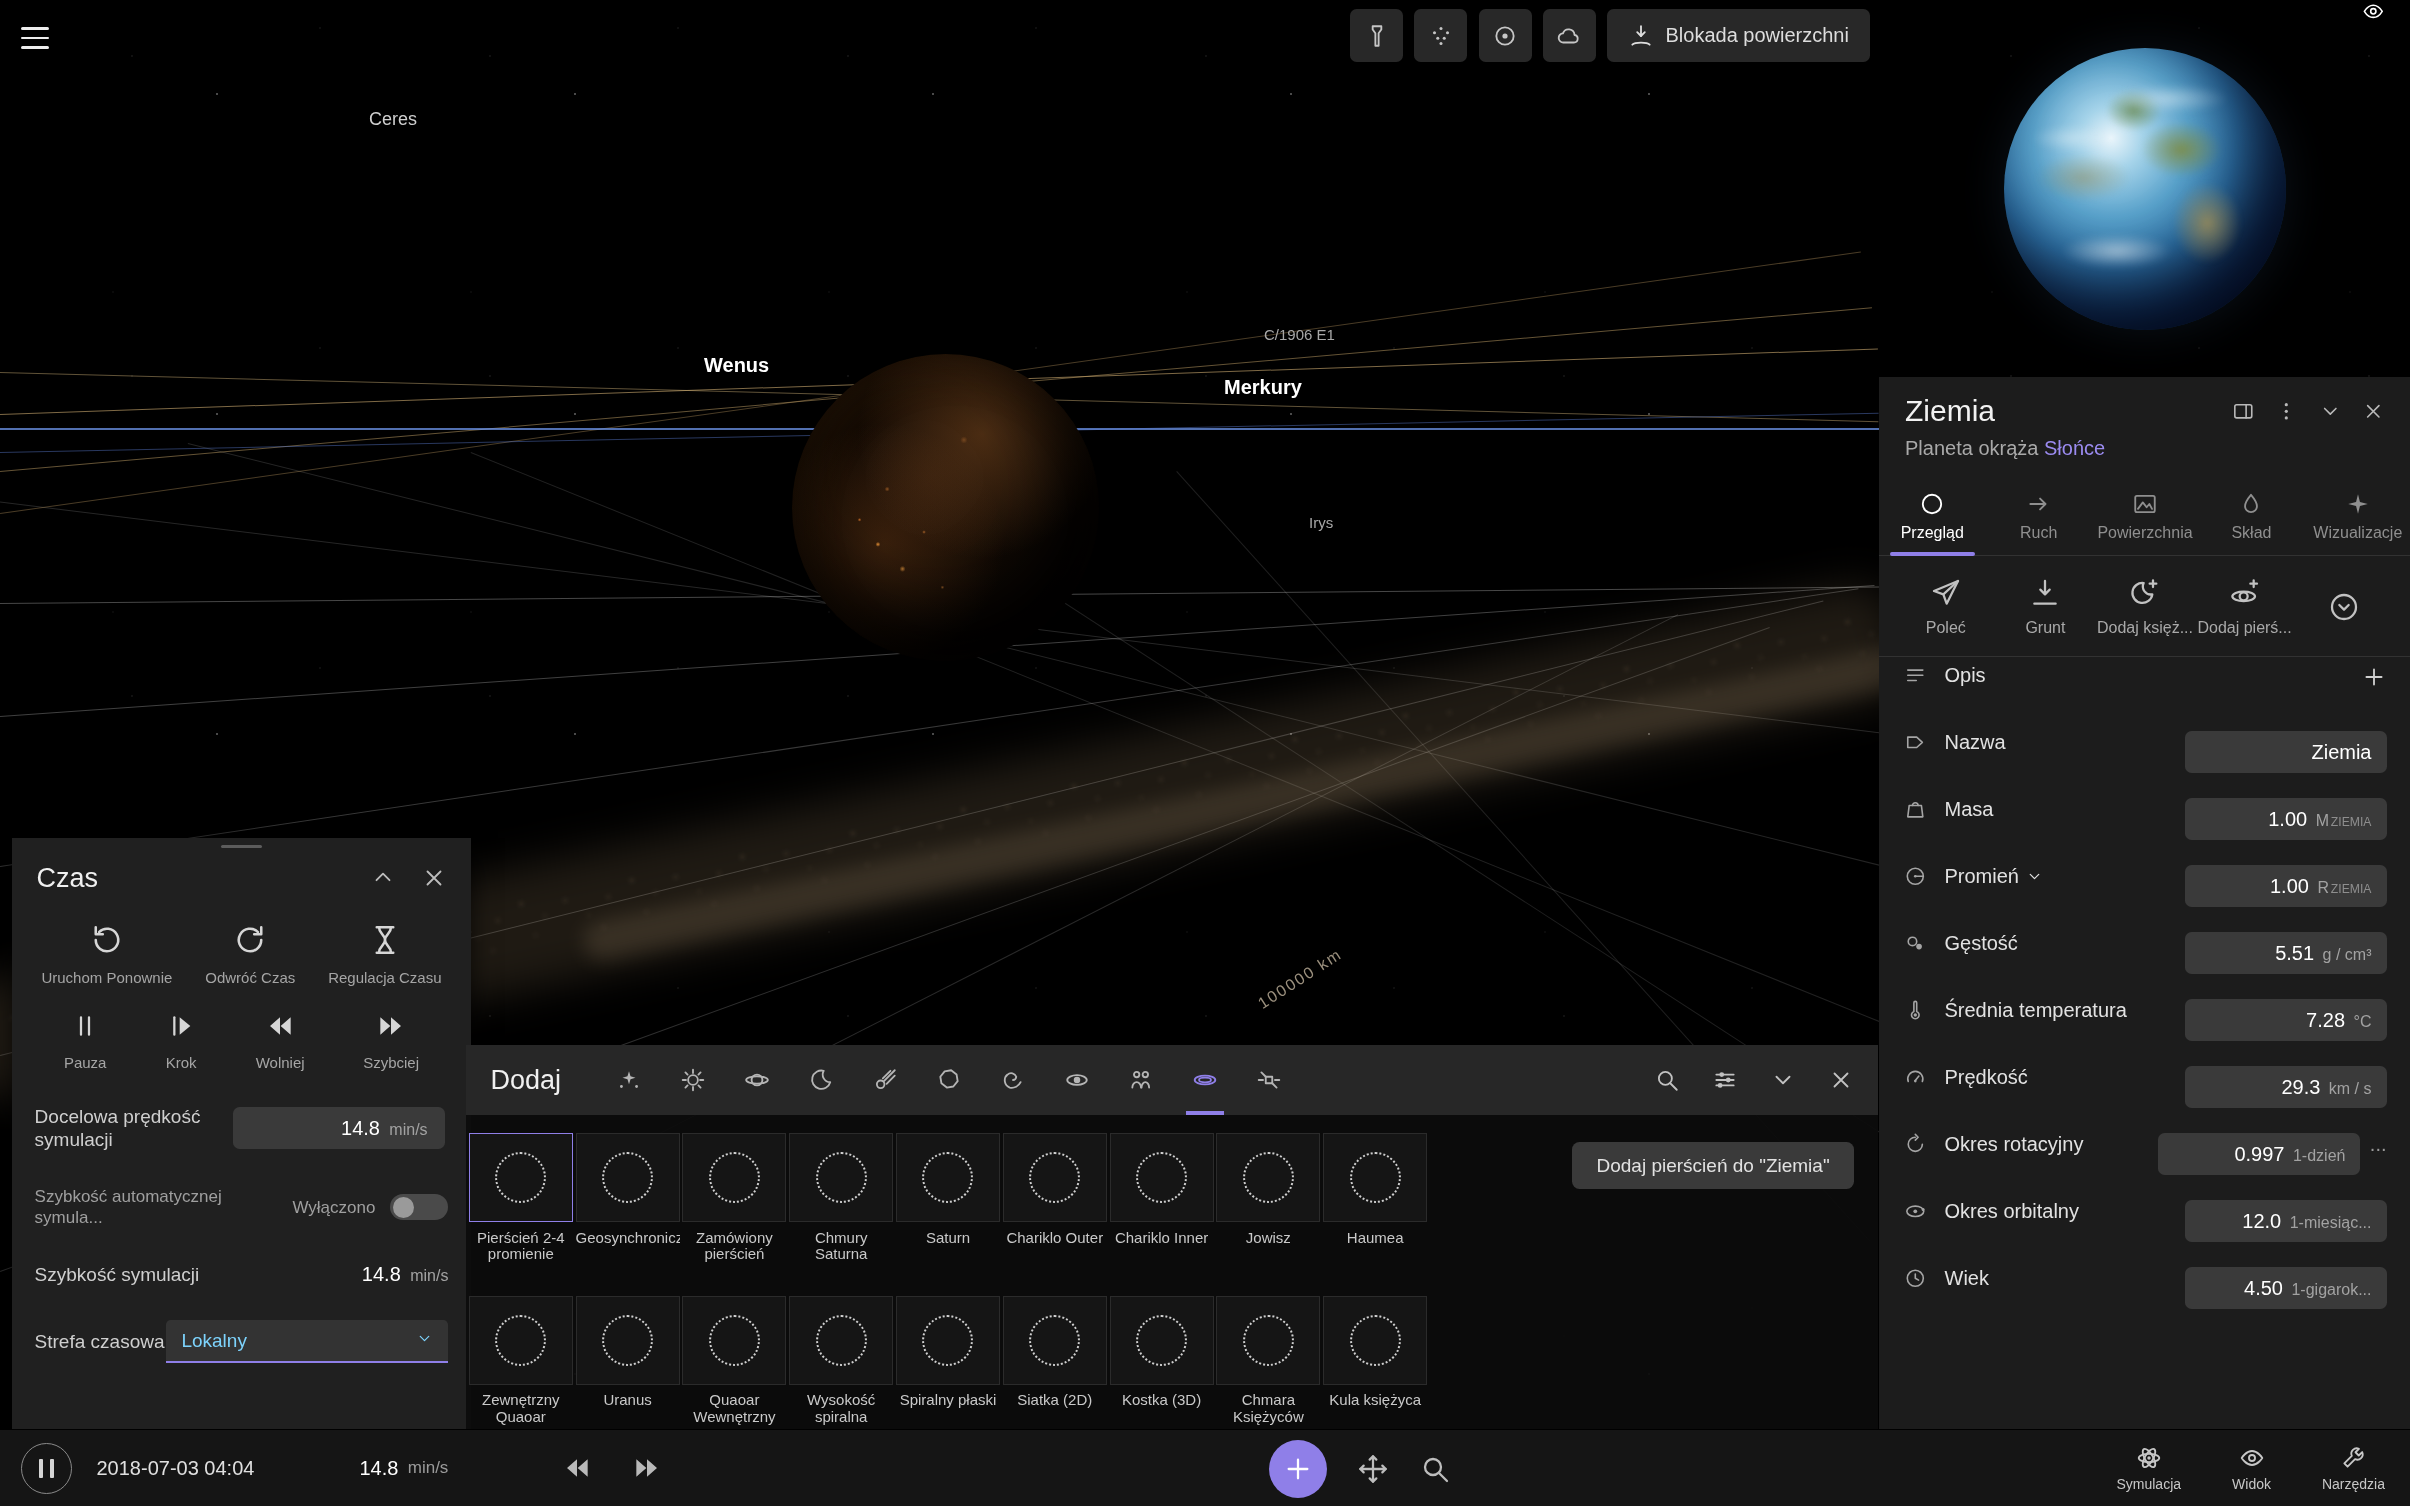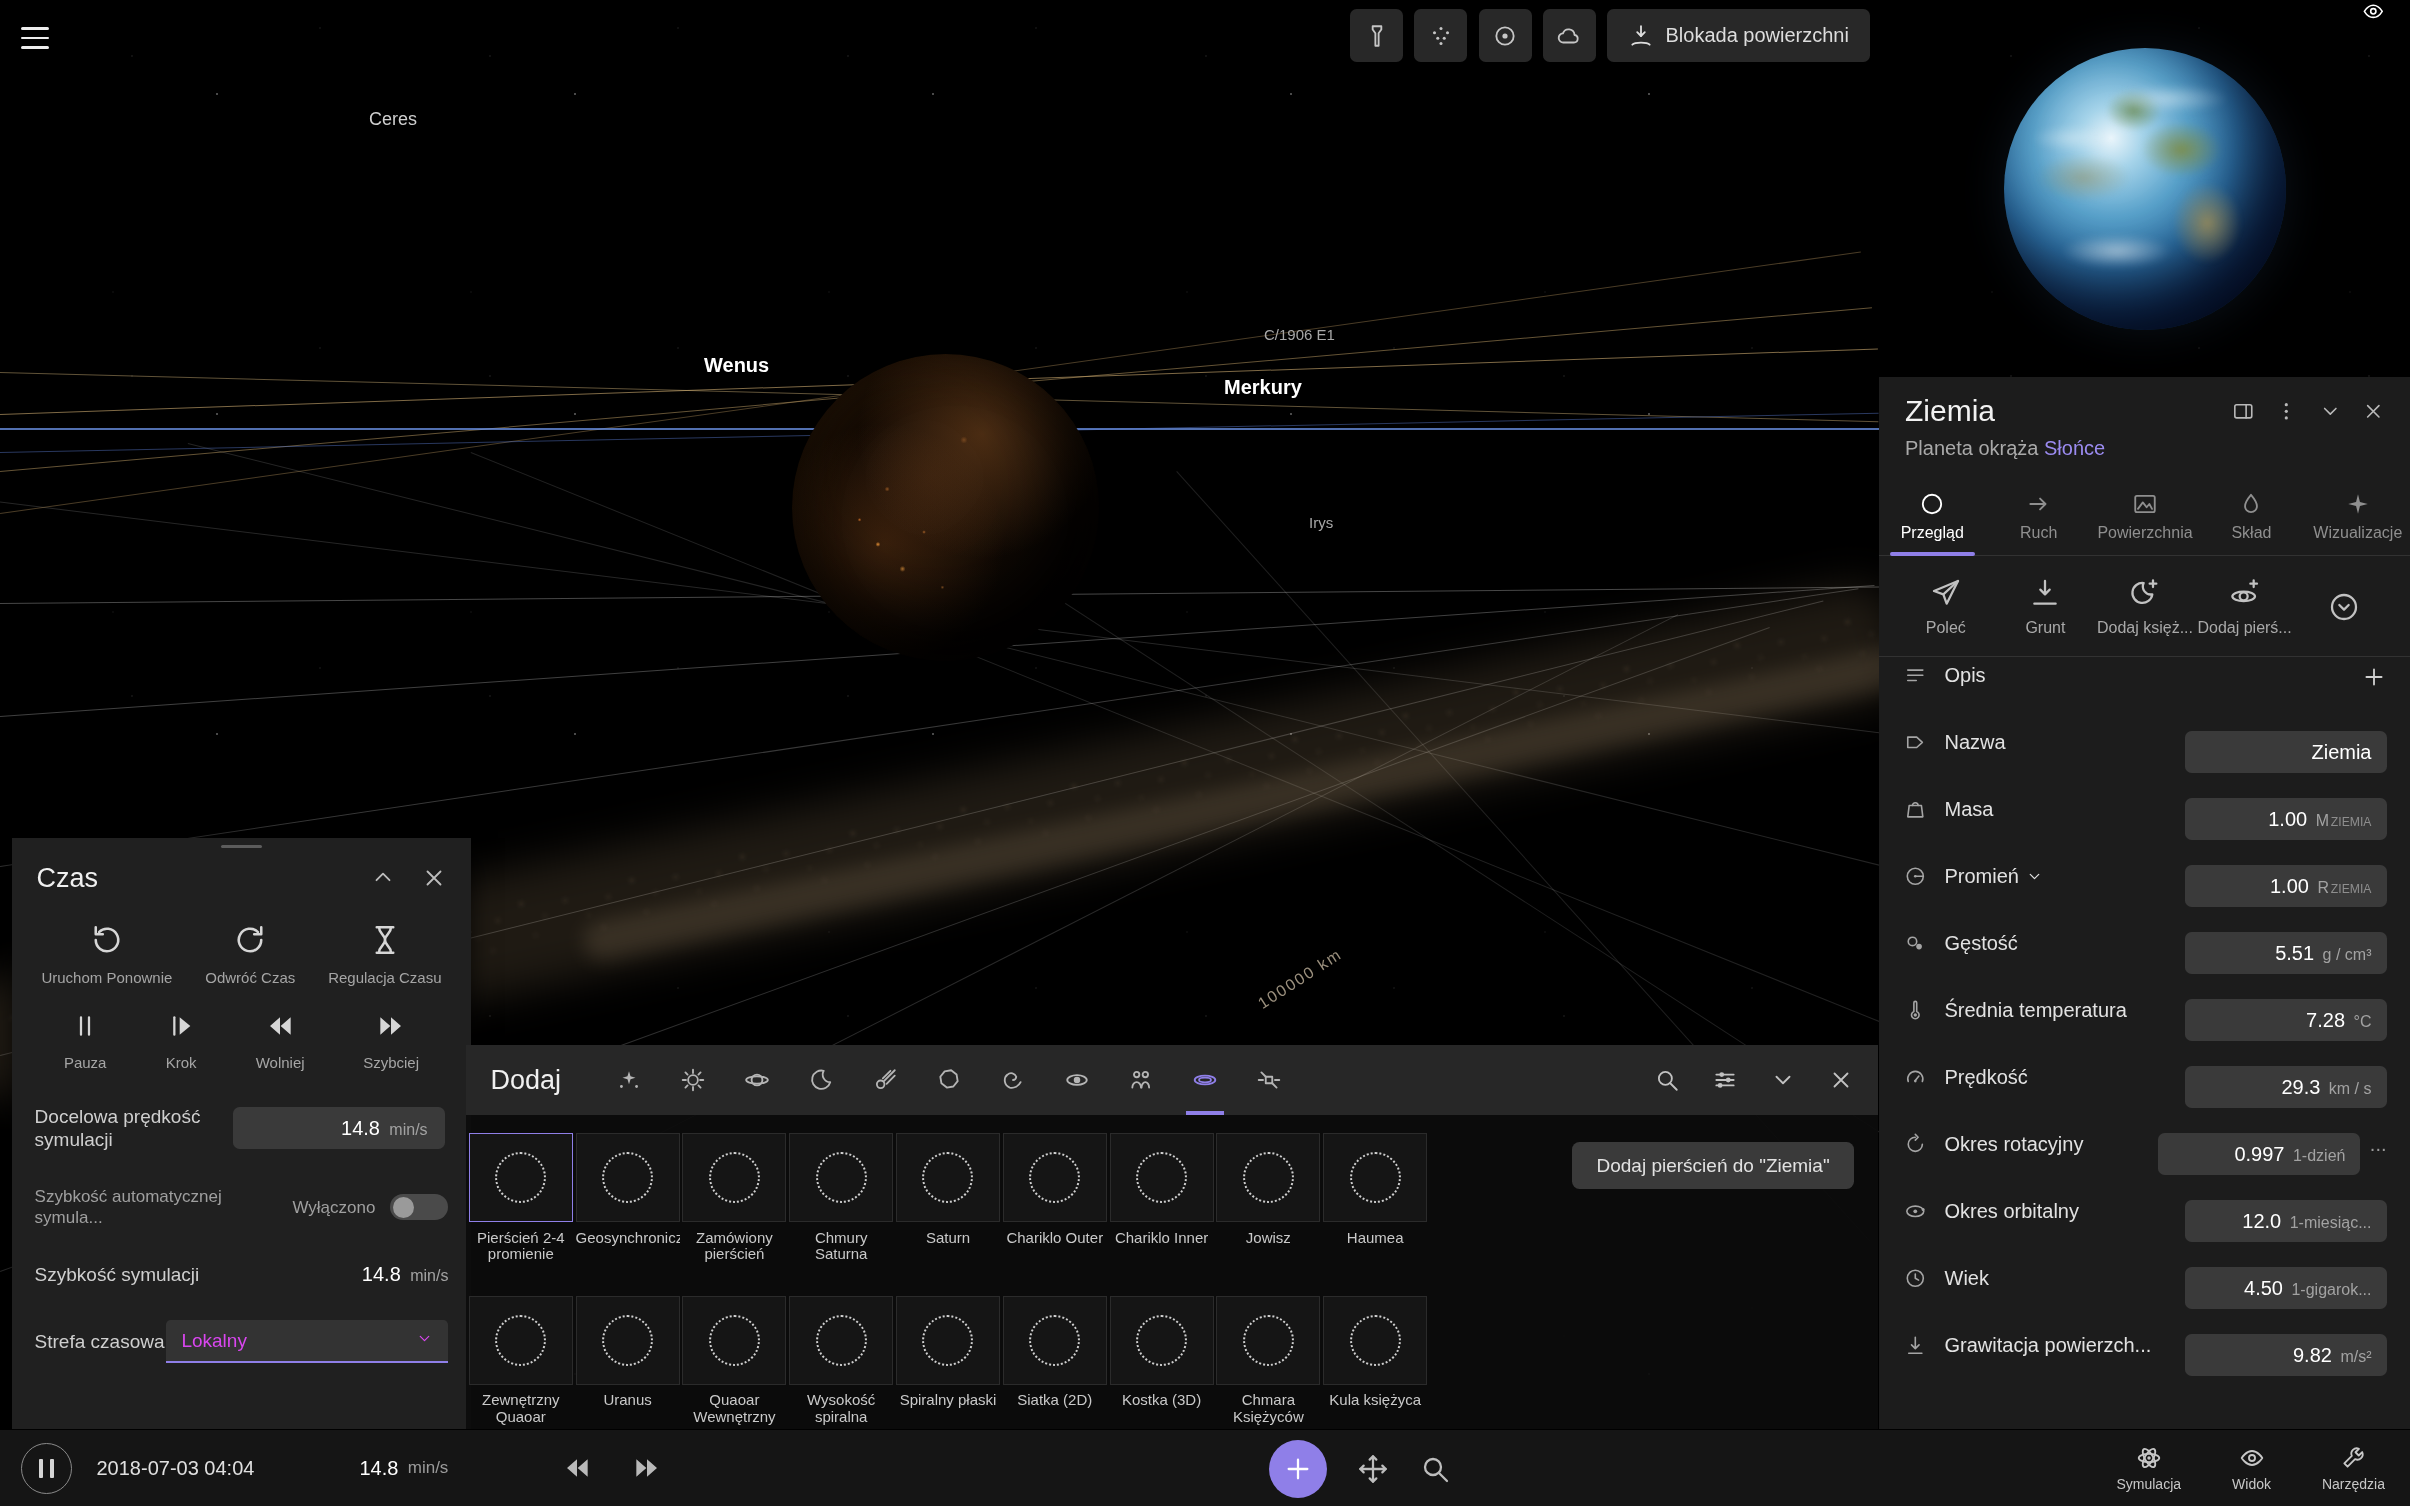--- a/index.html
+++ b/index.html
@@ -126,21 +126,21 @@
   .crow3 { display:flex; justify-content:space-around; padding:28px 13px 0 13px; text-align:center; }
   .crow4 { display:flex; justify-content:space-around; padding:24.5px 22.6px 0 22.6px; text-align:center; }
   .cbtn { display:flex; flex-direction:column; align-items:center; gap:11.3px; color:#d6d6d6; cursor:pointer; }
   .cbl { font-size:15px; color:#a5a5a5; }
   .csrow { display:flex; align-items:center; padding:0 22.6px; margin-top:34px; }
   .cslabel { flex:1; font-size:19px; color:#cfcfcf; line-height:1.25; }
   .cslabel.dim { color:#9f9f9f; font-size:17px; }
   .csbox { display:flex; align-items:baseline; gap:9.4px; background:#3a3a3a; border-radius:6.6px; padding:9.4px 17px; min-width:212px; justify-content:flex-end; }
   .toggle { width:58px; height:26px; border-radius:15px; background:#4a4a4a; position:relative; margin-left:15px; cursor:pointer; flex:none; }
   .toggle i { position:absolute; left:2.8px; top:2.8px; width:21px; height:21px; border-radius:50%; background:#9a9a9a; }
-  .tzdrop { display:flex; align-items:flex-start; justify-content:space-between; background:#333; border-radius:4.7px 4.7px 0 0; border-bottom:2.8px solid var(--acc); padding:9.4px 15px; min-width:282px; color:#d946ef; font-size:19px; cursor:pointer; }
+  .tzdrop { display:flex; align-items:flex-start; justify-content:space-between; background:#333; border-radius:4.7px 4.7px 0 0; border-bottom:2.8px solid var(--acc); padding:9.4px 15px; min-width:282px; color:#7dd3fc; font-size:19px; cursor:pointer; }
 
   
   .dodaj { position:absolute; left:466px; top:1045px; width:1412px; height:384px; background:rgba(12,12,12,.93); overflow:hidden; }
   .dhead { height:70px; background:#272727; display:flex; align-items:center; padding:0 24.5px; }
   .dtitle { font-size:27px; color:#f0f0f0; }
   .cats { display:flex; gap:38px; margin-left:55px; height:100%; align-items:center; }
   .cat { position:relative; color:#b5b5b5; height:100%; display:flex; align-items:center; cursor:pointer; }
   .cat.on { color:var(--acc); }
   .cat.on::after { content:''; position:absolute; left:-5.6px; right:-5.6px; bottom:0; height:3.8px; background:var(--acc); }
   .dtools { margin-left:auto; display:flex; gap:32px; align-items:center; color:#c2c2c2; }
@@ -499,33 +499,20 @@
               <circle cx="12" cy="12" r="8.5"></circle>
               <path d="M12 7.5V12l3.5 2"></path>
             </svg>
           </span>
         <span class="plabel">Wiek</span>
         <span class="vbox">
             <span class="pv">4.50</span>
             <span class="pu">1-gigarok...</span>
           </span>
       </div>
-      <div class="prow">
-        <span class="picon">
-            <svg class="ic sm" viewBox="0 0 24 24">
-              <path d="M12 3.5V15M8 11.5l4 4 4-4"></path>
-              <path d="M5 20.5h14"></path>
-            </svg>
-          </span>
-        <span class="plabel">Grawitacja powierzch...</span>
-        <span class="vbox">
-            <span class="pv">9.82</span>
-            <span class="pu">m/s²</span>
-          </span>
-      </div>
     </div>
   </div>
 
   <div class="czas">
     <div class="handle"></div>
     <div class="chead">
       <span class="ctitle">Czas</span>
       <span class="hic">
           <svg class="ic" viewBox="0 0 24 24">
             <path d="M6 14l6-6 6 6"></path>

